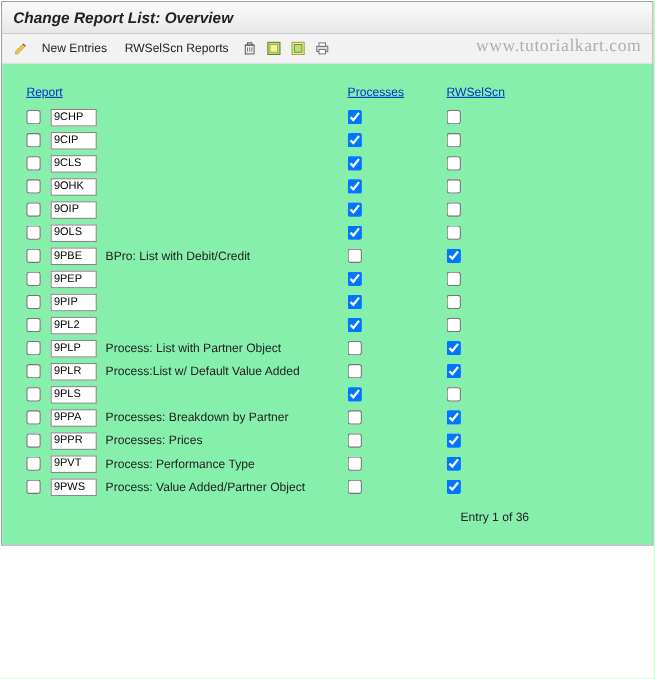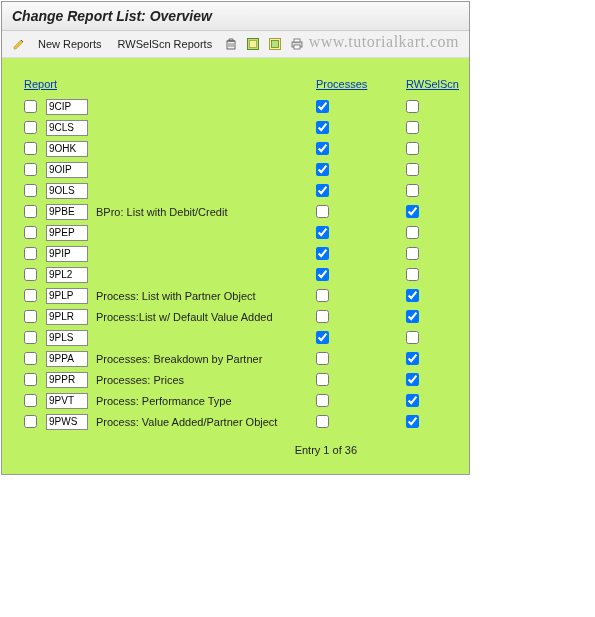--- a/index.html
+++ b/index.html
@@ -6,21 +6,21 @@
   body {
     margin: 0;
     font-family: Arial, Helvetica, sans-serif;
     font-size: 11px;
     background: #fff;
     color: #333;
     width: 595px;
   }
   .window {
     border: 1px solid #999;
-    width: 469px;
+    width: 593px;
     margin: 1px;
     background: #f5f5f5;
   }
   .title-bar {
     background: linear-gradient(#fafafa,#e8e8e8);
     padding: 6px 10px;
     font-weight: bold;
     font-style: italic;
     font-size: 14px;
     border-bottom: 1px solid #ccc;
@@ -52,21 +52,21 @@
     position: absolute;
     right: 10px; top: 2px;
     font-size: 16px;
     color: rgba(130,130,130,0.6);
     font-family: "Times New Roman", serif;
     pointer-events: none;
     letter-spacing: 0.5px;
   }
   .content {
     padding: 18px 22px 8px 22px;
-    background: #bef264;
+    background: #86efac;
   }
   .grid-header {
     display: grid;
     grid-template-columns: 22px 50px 220px 90px 70px;
     gap: 0;
     padding: 2px 0 6px 0;
     color: #0033cc;
     font-size: 11px;
     text-decoration: underline;
     border-bottom: 0;
@@ -122,21 +122,21 @@
 
   <div class="title-bar">Change Report List: Overview</div>
 
   <div class="toolbar">
     <span class="iconbtn">
       <svg width="14" height="14" viewBox="0 0 14 14">
         <path d="M2 10 L9 3 L11 5 L4 12 L2 12 Z" fill="#f4c430" stroke="#996" stroke-width="0.6"></path>
         <path d="M9 3 L11 5" stroke="#555" stroke-width="1"></path>
       </svg>
     </span>
-    <span class="btn">New Reports</span>
+    <span class="btn">New Entries</span>
     <span class="btn">RWSelScn Reports</span>
     <span class="iconbtn">
       <svg width="14" height="14" viewBox="0 0 14 14">
         <rect x="3" y="4" width="8" height="8" fill="none" stroke="#666" stroke-width="1"></rect>
         <path d="M3 4 L11 4 M5 2 L9 2 L9 4 L5 4 Z" fill="none" stroke="#666" stroke-width="1"></path>
         <path d="M5 6 L5 10 M7 6 L7 10 M9 6 L9 10" stroke="#666" stroke-width="0.8"></path>
       </svg>
     </span>
     <span class="iconbtn">
       <svg width="14" height="14" viewBox="0 0 14 14">
@@ -167,20 +167,35 @@
       <div class="hdr-param">Processes</div>
       <div class="hdr-rw">RWSelScn</div>
     </div>
 
     <div id="rows">
         <div class="row">
           <div class="cell-sel">
             <input type="checkbox" style="">
           </div>
           <div class="cell-code">
+            <input type="text" class="code-input" value="9CHP" style="">
+          </div>
+          <div class="cell-desc"></div>
+          <div class="cell-param">
+            <input type="checkbox" checked="" style="">
+          </div>
+          <div class="cell-rw">
+            <input type="checkbox" style="">
+          </div>
+        </div>
+        <div class="row">
+          <div class="cell-sel">
+            <input type="checkbox" style="">
+          </div>
+          <div class="cell-code">
             <input type="text" class="code-input" value="9CIP" style="">
           </div>
           <div class="cell-desc"></div>
           <div class="cell-param">
             <input type="checkbox" checked="" style="">
           </div>
           <div class="cell-rw">
             <input type="checkbox" style="">
           </div>
         </div>

